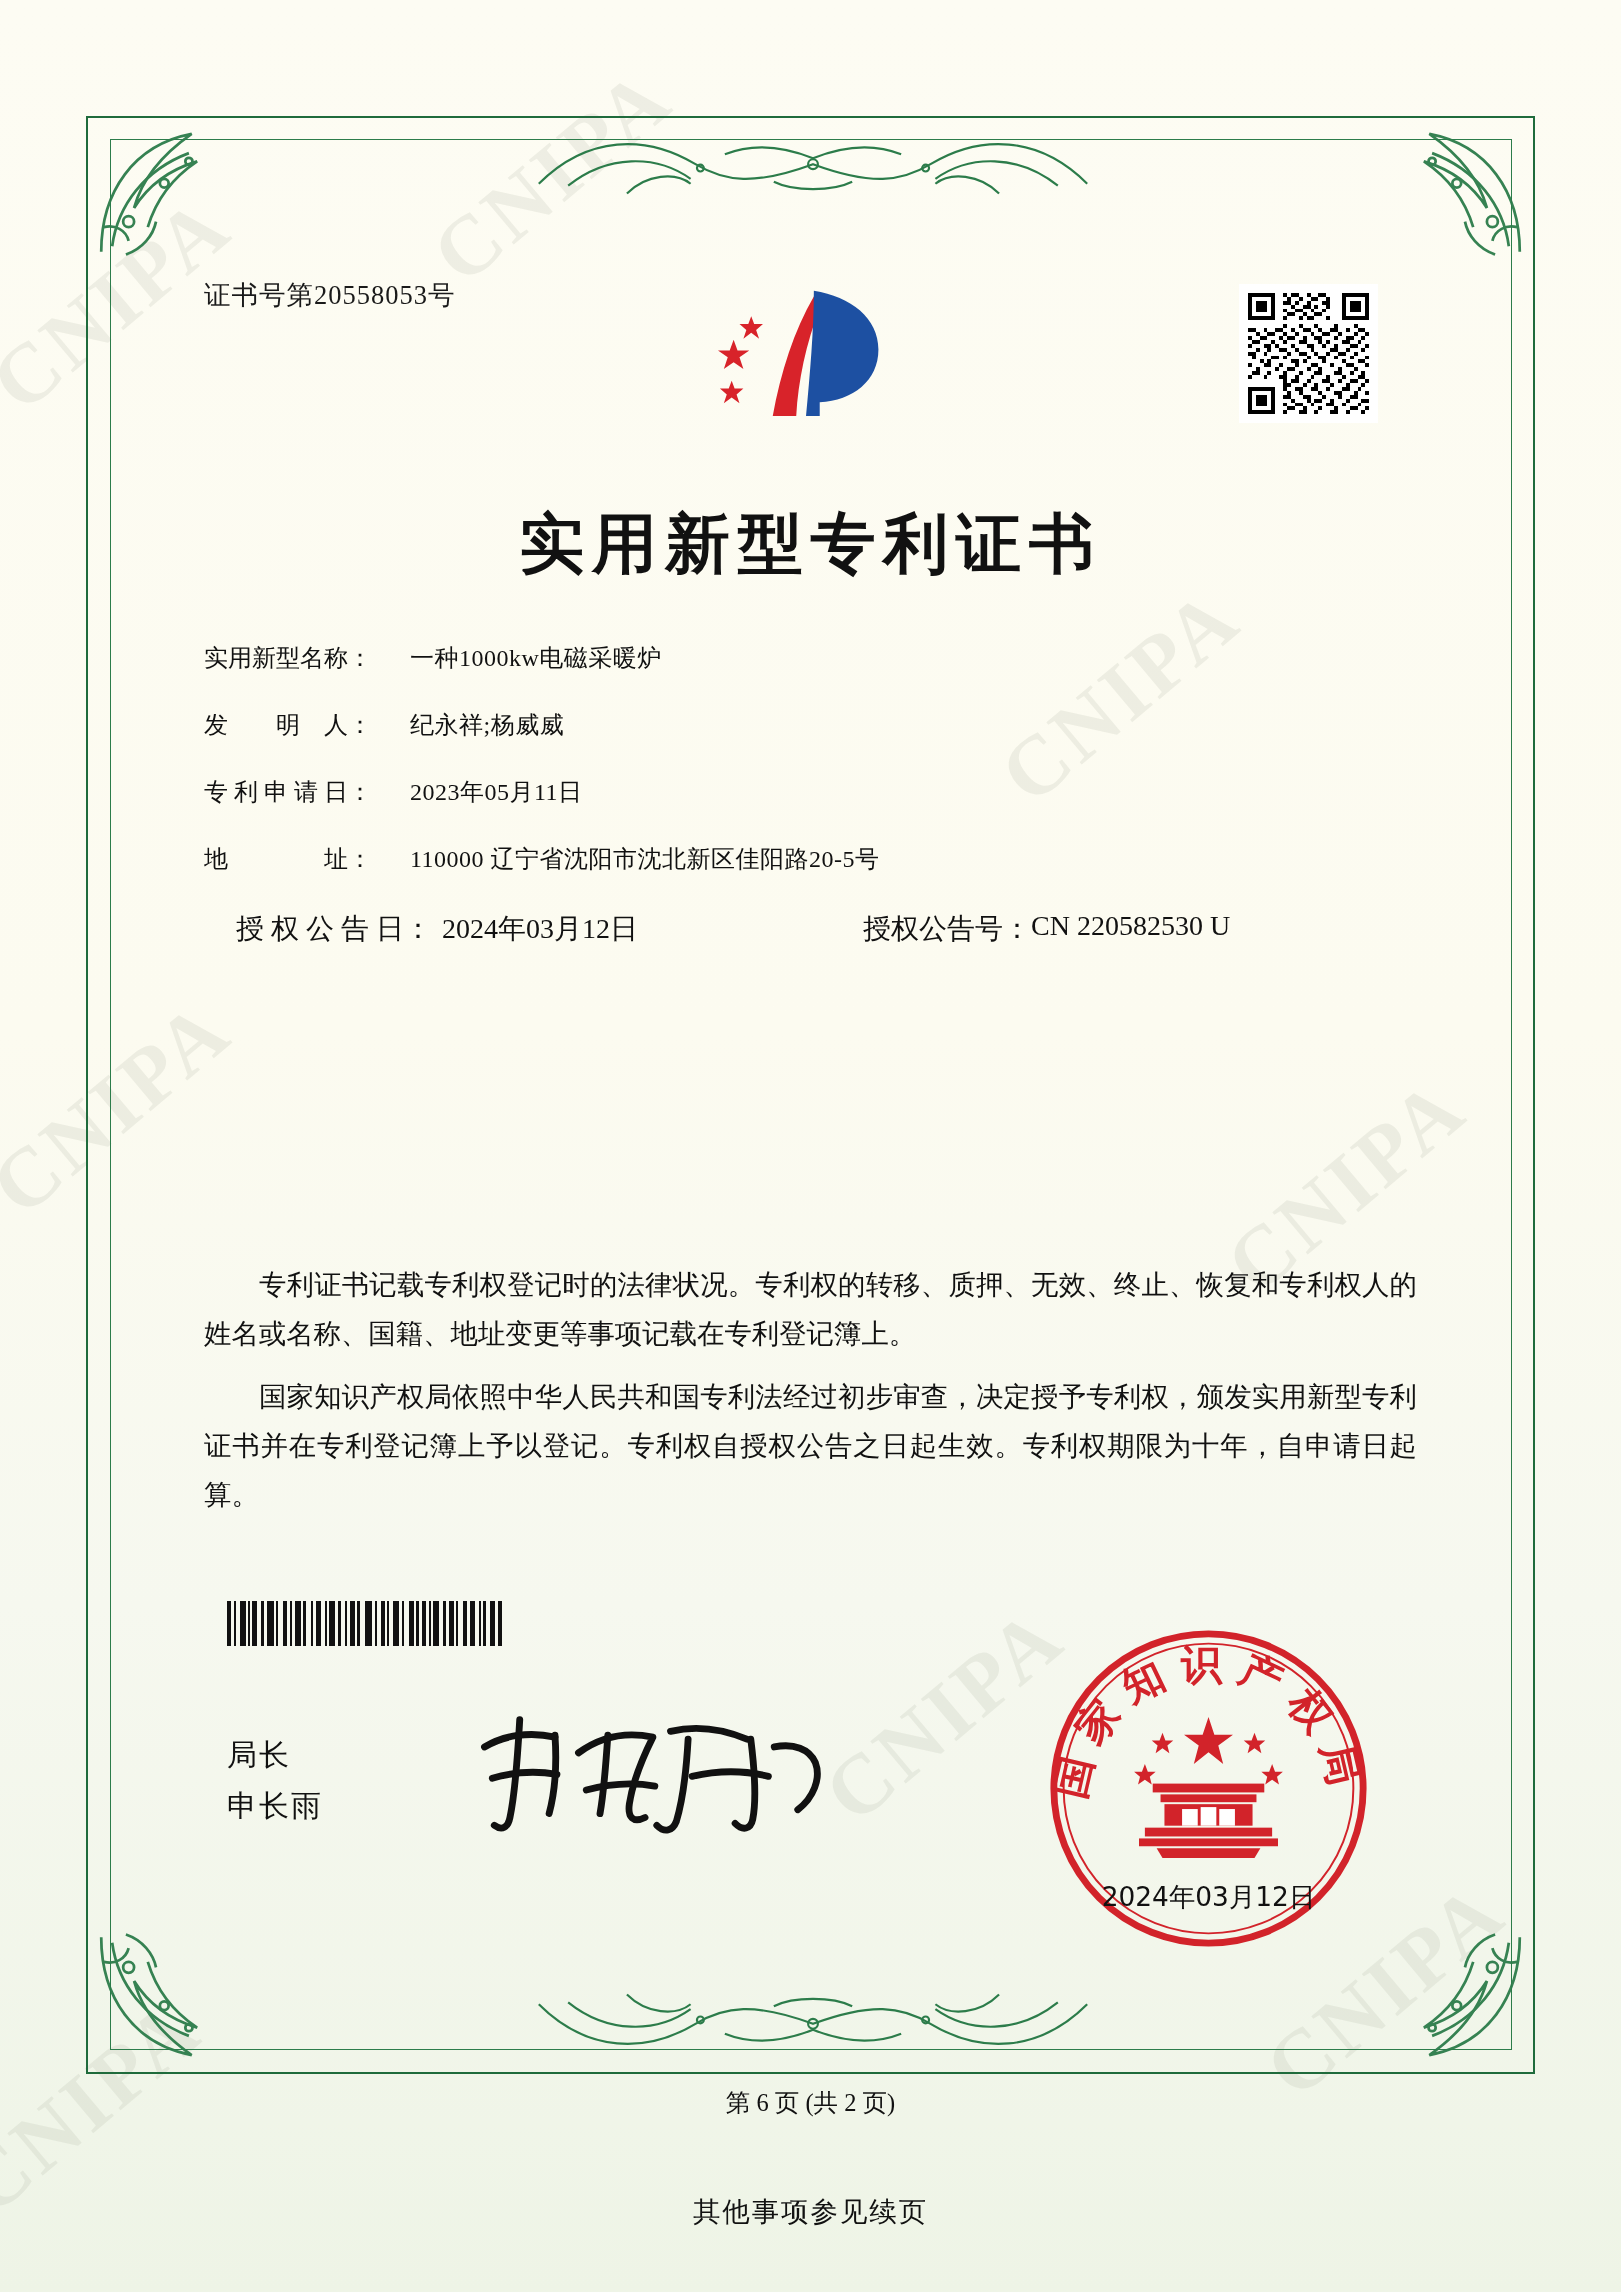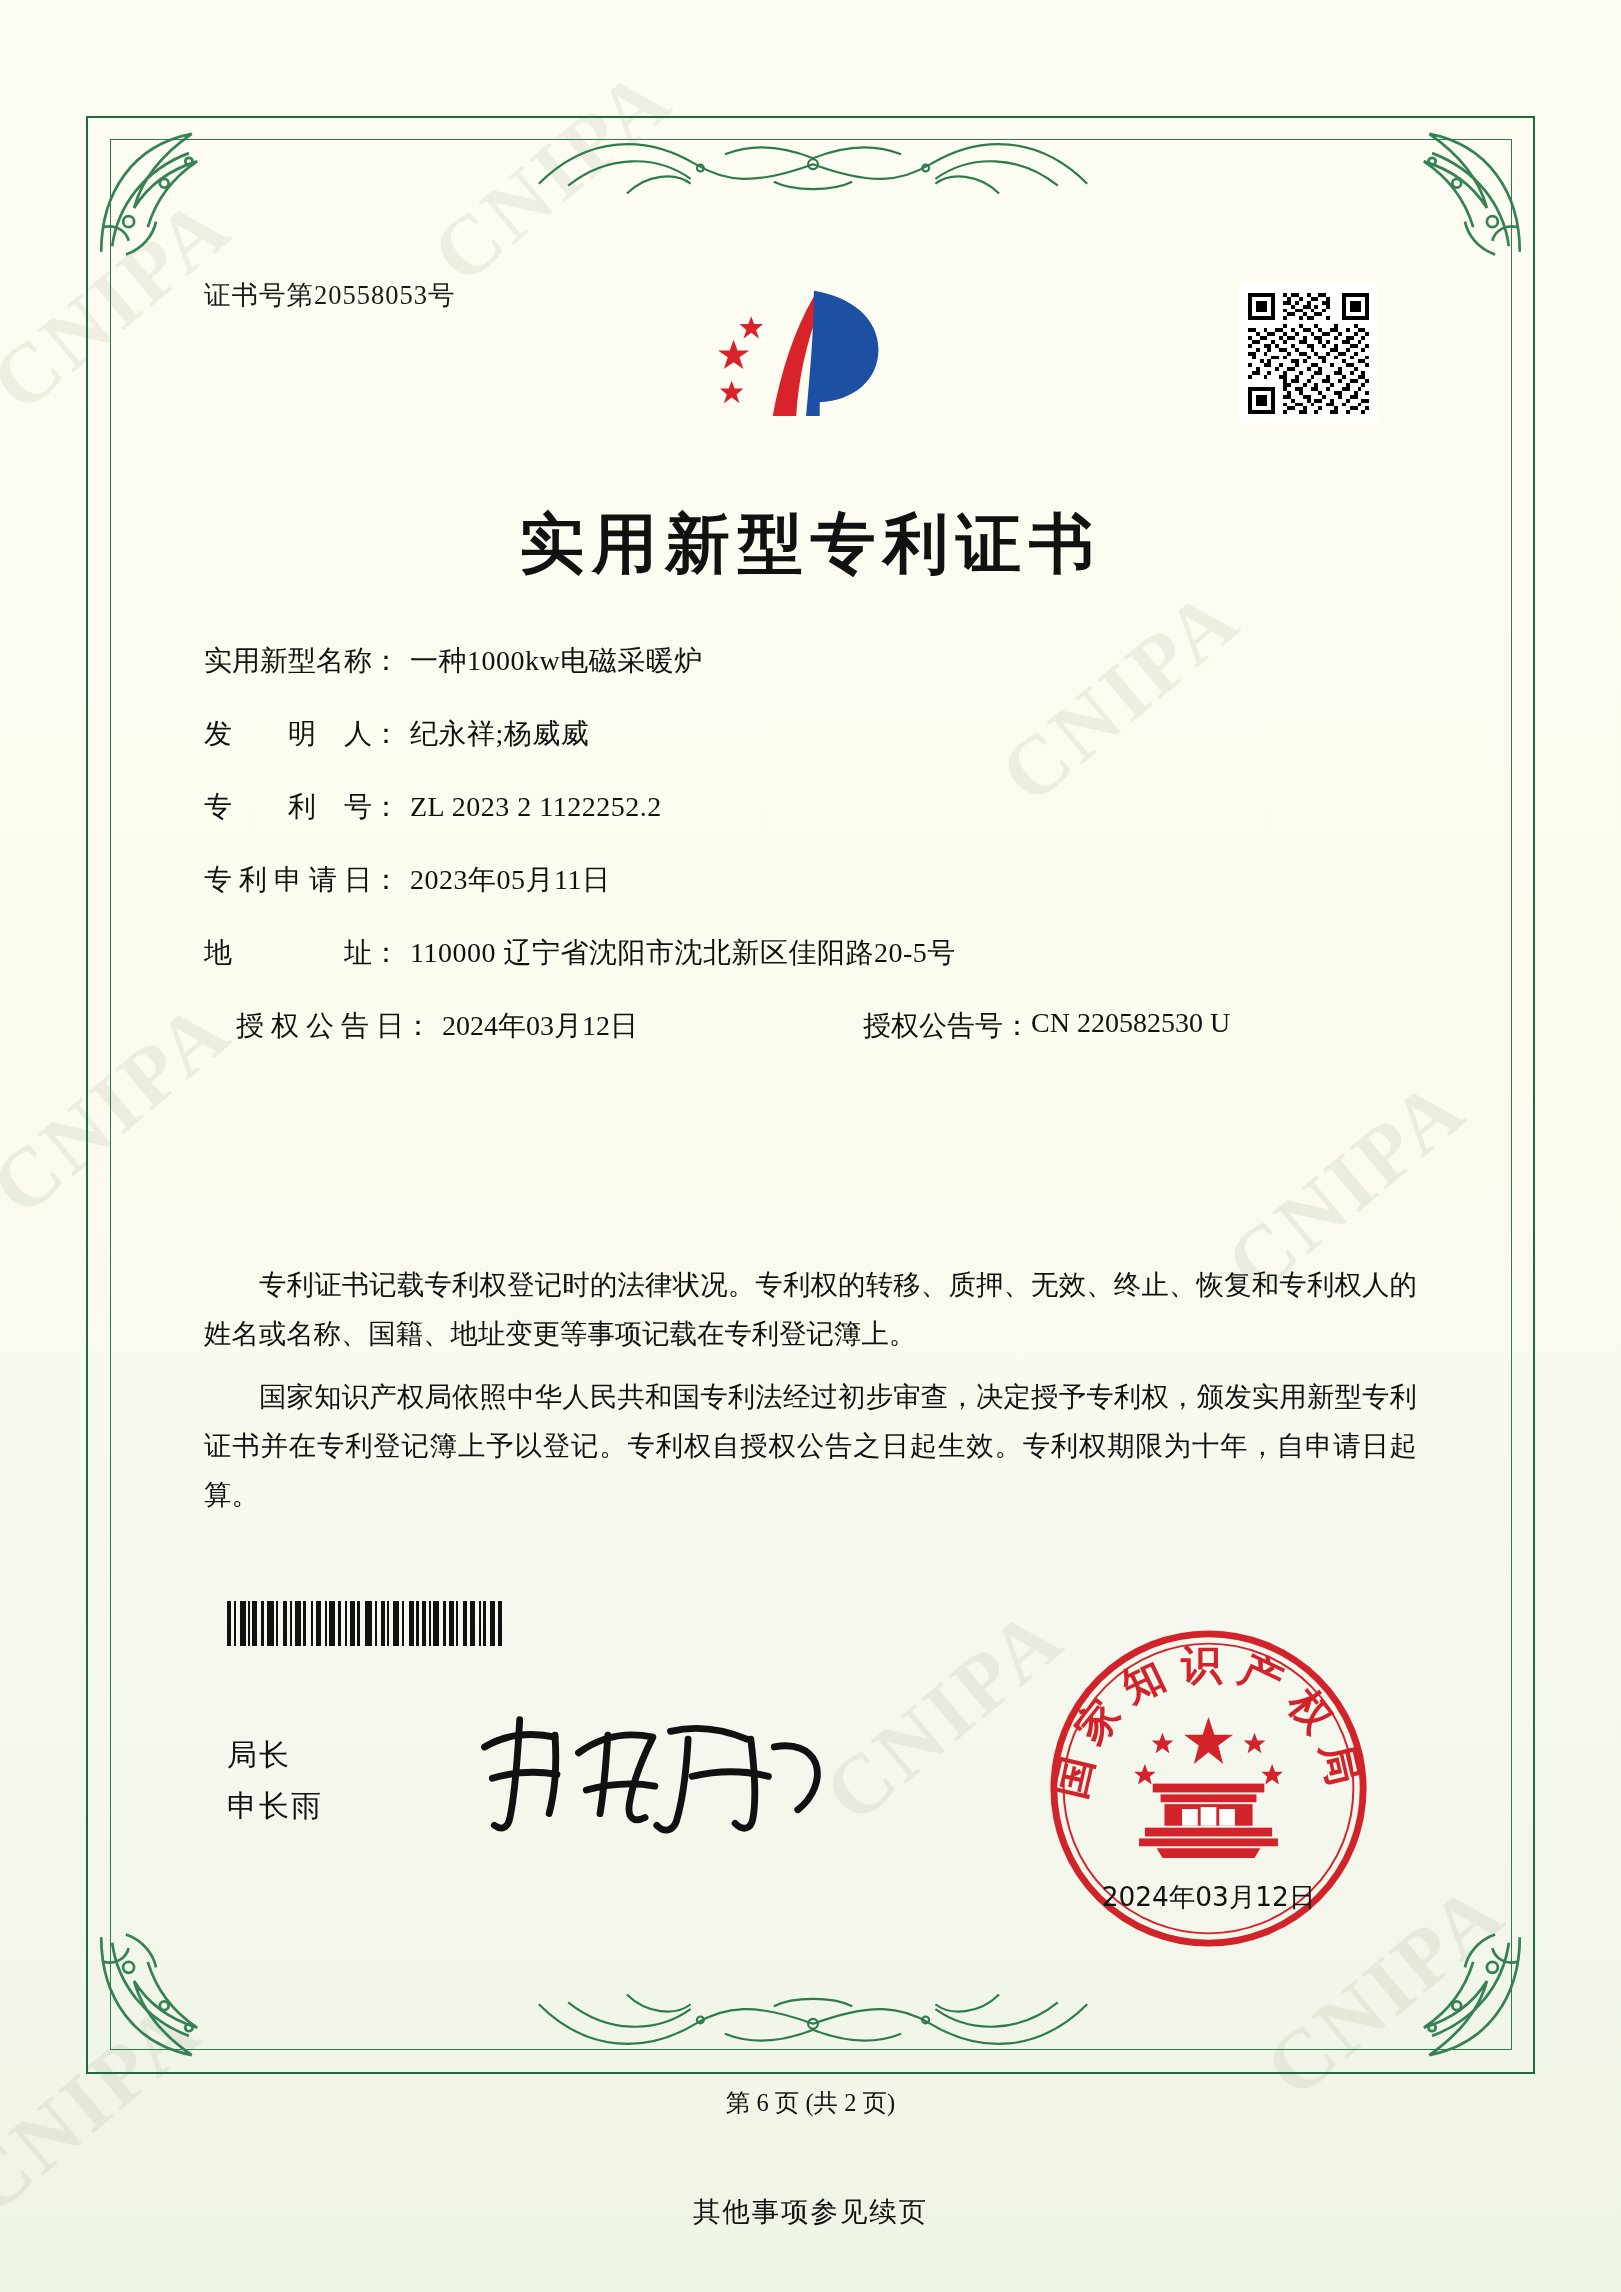--- a/index.html
+++ b/index.html
@@ -139,23 +139,23 @@
   }
 
   .fields {
     position: absolute;
     left: 204px;
     top: 642px;
     width: 1215px;
   }
   .field-row {
     display: flex;
-    align-items: center;
+    align-items: flex-start;
     margin-bottom: 35px;
-    font-size: 28px;
+    font-size: 24px;
     color: #111;
   }
   .field-label {
     width: 206px;
     flex: 0 0 206px;
     letter-spacing: 0;
     white-space: nowrap;
   }
   .field-value {
     flex: 1;
@@ -596,24 +596,20 @@
     <div class="fields">
       <div class="field-row">
         <div class="field-label">实用新型名称：</div>
         <div class="field-value">一种1000kw电磁采暖炉</div>
       </div>
       <div class="field-row">
         <div class="field-label">发　　明　人：</div>
         <div class="field-value">纪永祥;杨威威</div>
       </div>
       <div class="field-row">
-        <div class="field-label">专　　利　号：</div>
-        <div class="field-value">ZL 2023 2 1122252.2</div>
-      </div>
-      <div class="field-row">
         <div class="field-label">专 利 申 请 日：</div>
         <div class="field-value">2023年05月11日</div>
       </div>
       <div class="field-row">
         <div class="field-label">地　　　　址：</div>
         <div class="field-value">110000 辽宁省沈阳市沈北新区佳阳路20-5号</div>
       </div>
       <div class="field-row two-col">
         <div class="c1">
           <span class="field-label">授 权 公 告 日：</span>

